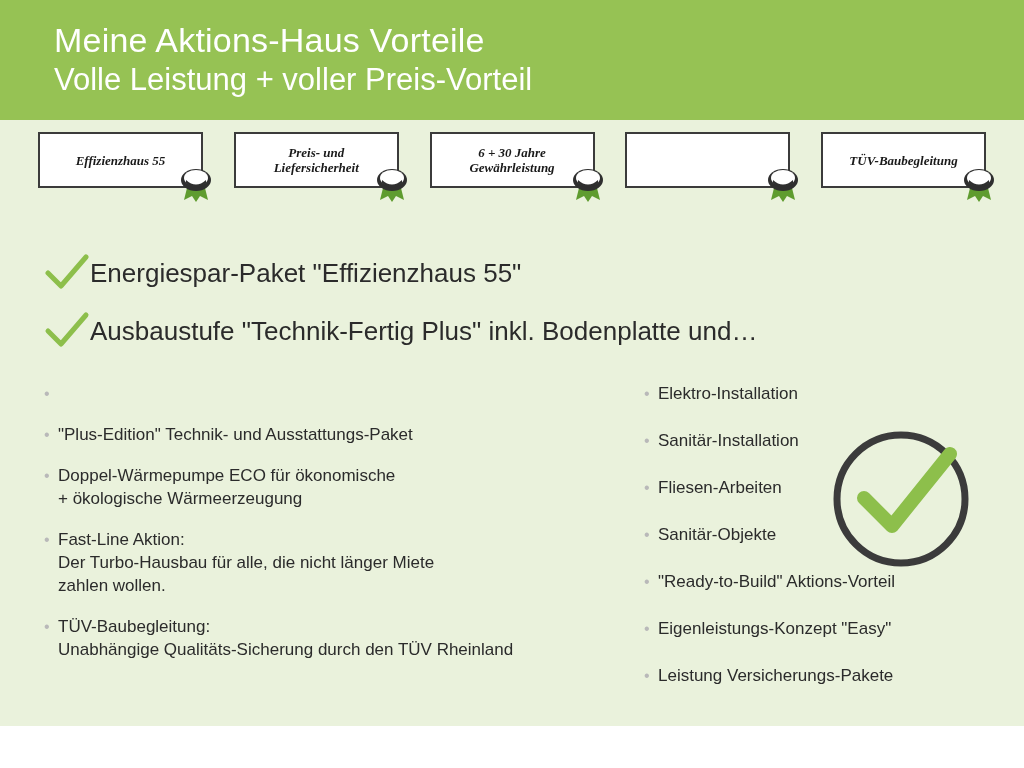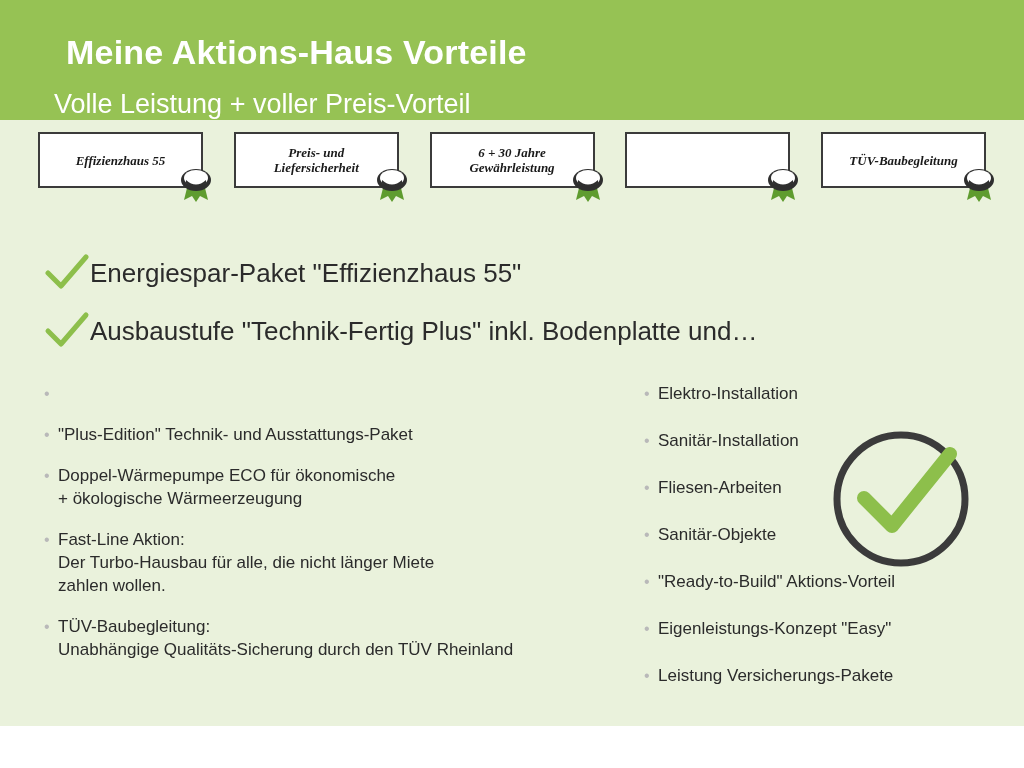--- a/index.html
+++ b/index.html
@@ -19,28 +19,28 @@
   .header {
     position: absolute;
     left: 0; top: 0;
     width: 1024px; height: 120px;
     background: #96c254;
     padding: 18px 0 0 54px;
   }
   .header-title {
     color: #ffffff;
     font-size: 34px;
-    font-weight: bold;
+    font-weight: normal;
     letter-spacing: 0.2px;
     line-height: 44px;
-    margin: 12px;
+    margin: 0;
   }
   .header-sub {
     color: #ffffff;
-    font-size: 27px;
+    font-size: 31px;
     font-weight: normal;
     line-height: 36px;
     margin: 0;
   }
   
   .badges {
     position: absolute;
     left: 0; top: 132px;
     width: 1024px;
     height: 80px;

